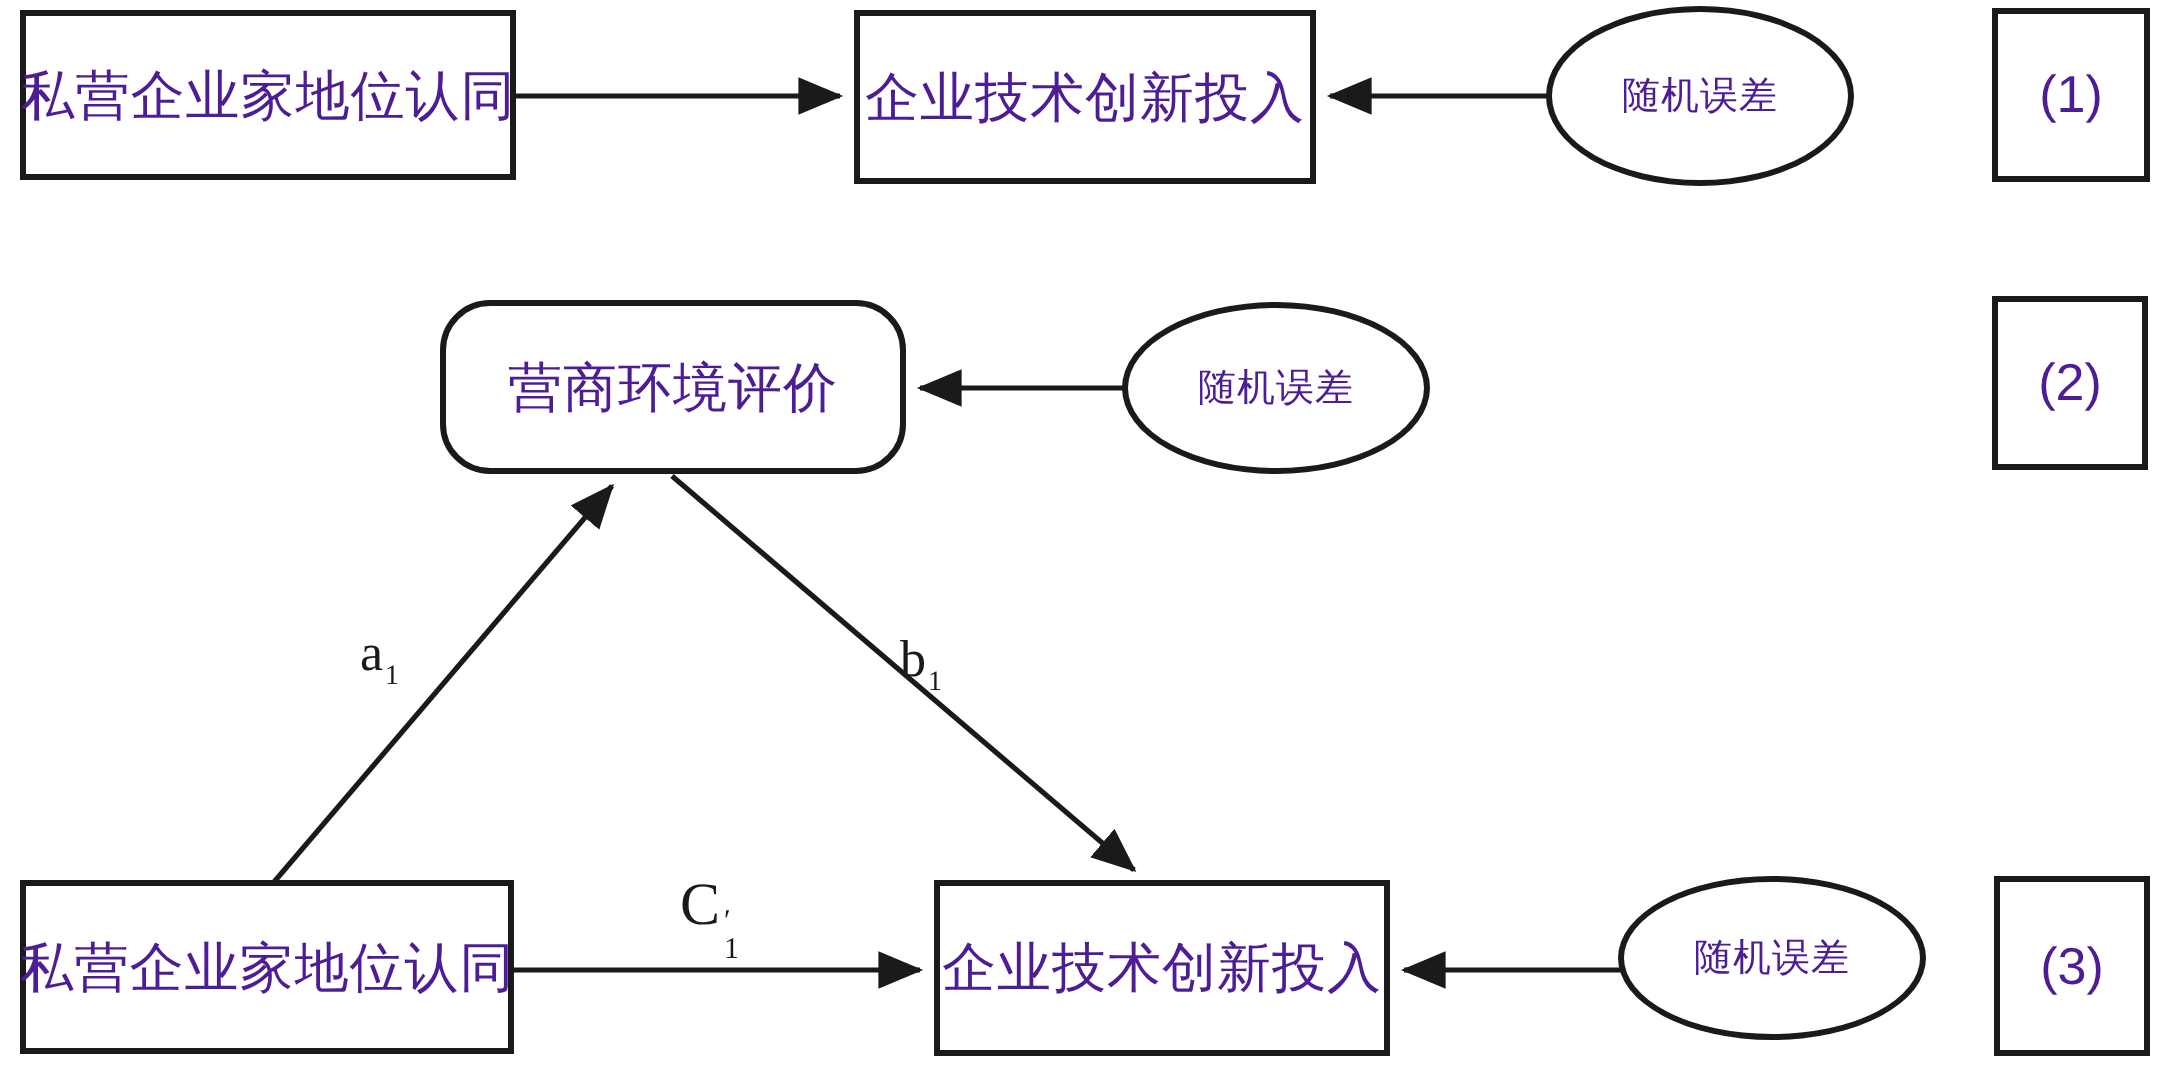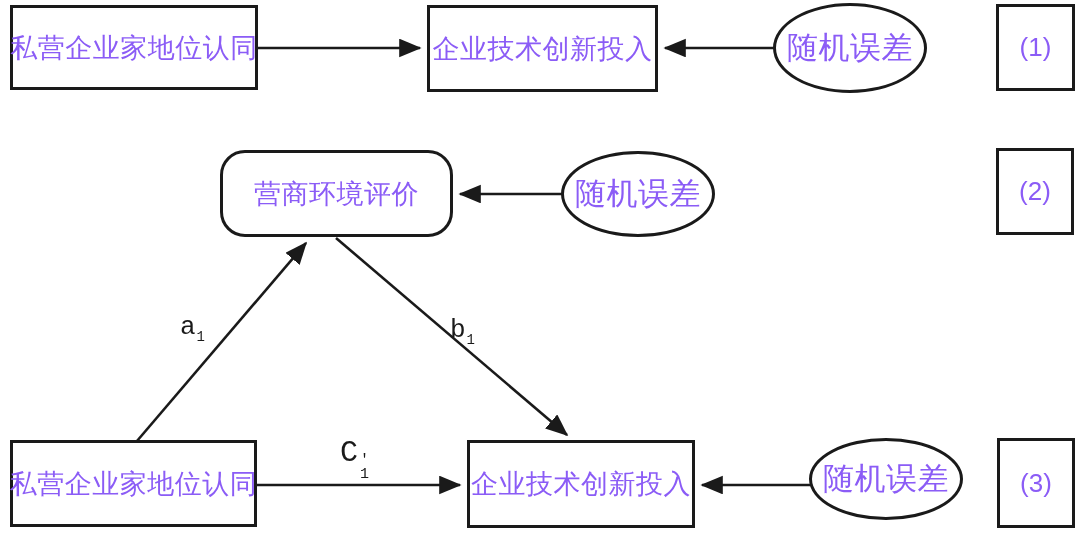--- a/index.html
+++ b/index.html
@@ -23,44 +23,44 @@
   }
   .node {
     position: absolute;
     box-sizing: border-box;
     border: 3px solid #1a1a1a;
     background: #ffffff;
     display: flex;
     align-items: center;
     justify-content: center;
     z-index: 2;
-    color: #8b5cf6;
+    color: #4c1d95;
   }
   .rect-node {
     font-family: "Liberation Serif", "DejaVu Serif", serif;
     font-size: 27px;
     letter-spacing: 0.5px;
     white-space: nowrap;
   }
   .ellipse-node {
     border-radius: 50%;
     font-family: Liberation Sans, sans-serif;
-    font-size: 31px;
+    font-size: 19px;
     letter-spacing: 0.5px;
     white-space: nowrap;
   }
   .tag-node {
     font-family: "Liberation Sans", "DejaVu Sans", sans-serif;
     font-size: 26px;
   }
   .path-label {
     position: absolute;
     z-index: 3;
     color: #1a1a1a;
-    font-family: Liberation Mono, monospace;
+    font-family: Liberation Serif, serif;
     font-size: 26px;
     line-height: 1;
     white-space: nowrap;
   }
   .path-label .sub {
     font-size: 14px;
     vertical-align: -7px;
     margin-left: 1px;
   }
   .c-label {

